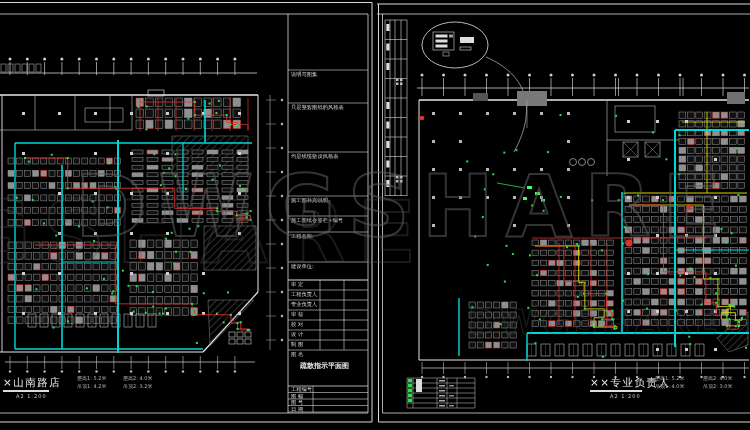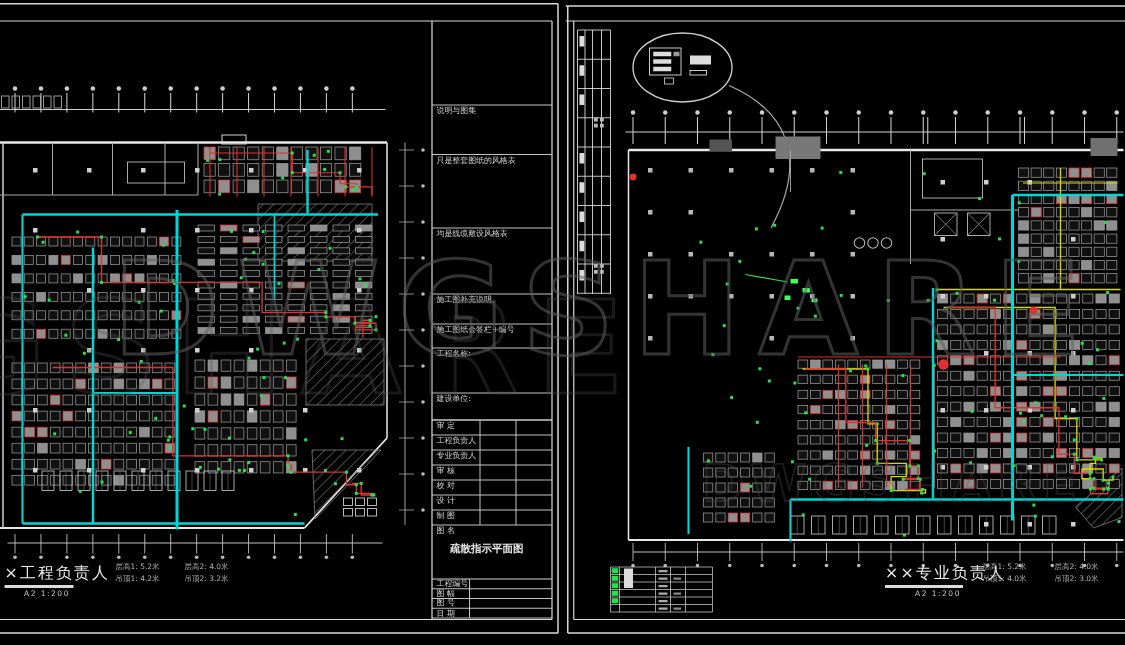--- a/index.html
+++ b/index.html
@@ -1434,21 +1434,21 @@
   <div class="ov tb" style="left:291px;top:322px">校  对</div>
   <div class="ov tb" style="left:291px;top:332px">设  计</div>
   <div class="ov tb" style="left:291px;top:342px">制  图</div>
   <div class="ov tb" style="left:291px;top:352px">图 名</div>
   <div class="ov tbname" style="left:300px;top:363px">疏散指示平面图</div>
   <div class="ov tb" style="left:291px;top:387px">工程编号</div>
   <div class="ov tb" style="left:291px;top:393.5px">图  幅</div>
   <div class="ov tb" style="left:291px;top:400px">图  号</div>
   <div class="ov tb" style="left:291px;top:406.5px">日  期</div>
 
-  <div class="ov title" style="left:3px;top:377px">×工程负责人</div>
+  <div class="ov title" style="left:3px;top:377px">×山南路店</div>
   <div class="uline" style="left:3px;top:390px;width:46px"></div>
   <div class="ov scale" style="left:16px;top:394px">A2  1:200</div>
   <div class="ov ann" style="left:77px;top:376px">层高1: 5.2米</div>
   <div class="ov ann" style="left:77px;top:384px">吊顶1: 4.2米</div>
   <div class="ov ann" style="left:123px;top:376px">层高2: 4.0米</div>
   <div class="ov ann" style="left:123px;top:384px">吊顶2: 3.2米</div>
 
   <div class="ov title" style="left:590px;top:377px">××专业负责人</div>
   <div class="uline" style="left:590px;top:390px;width:52px"></div>
   <div class="ov scale" style="left:610px;top:394px">A2  1:200</div>

